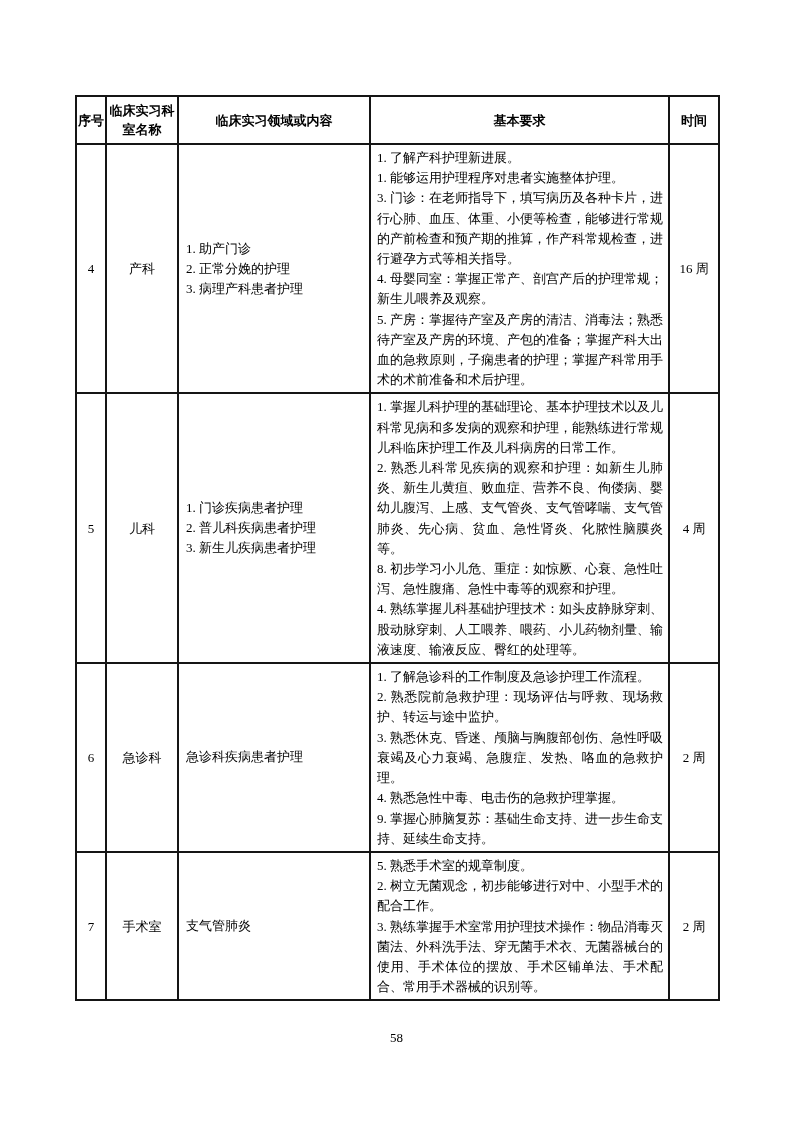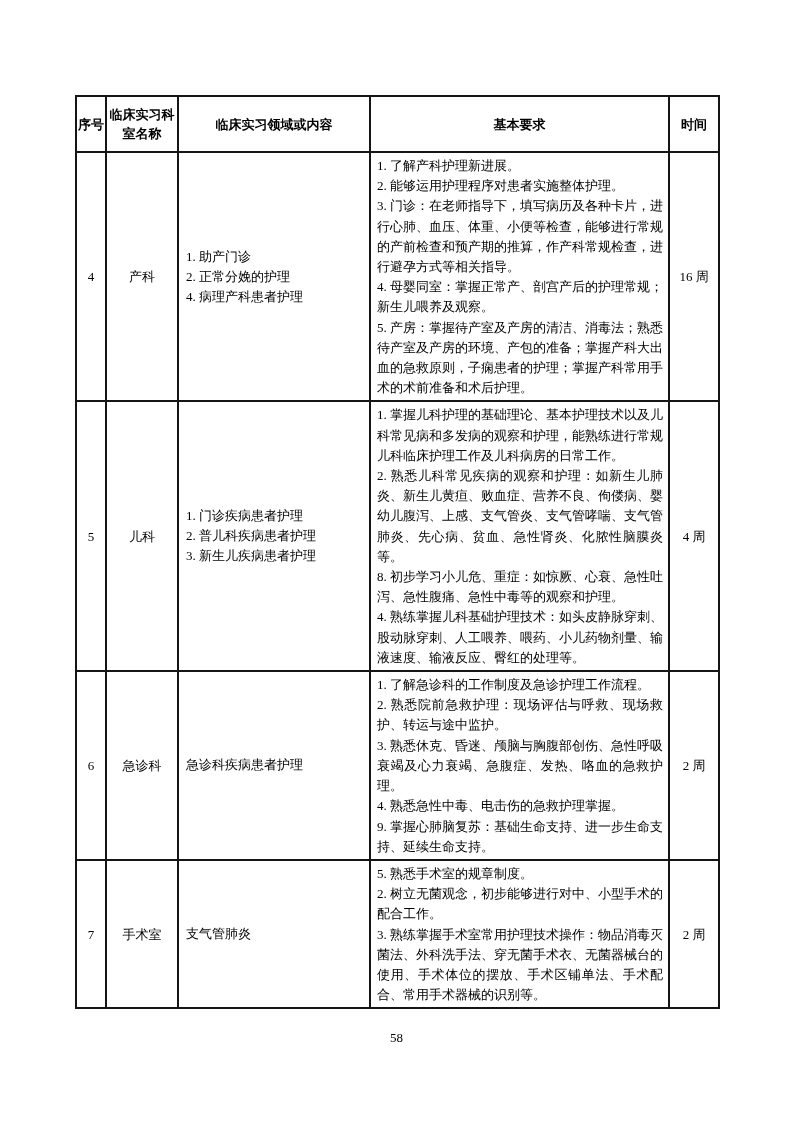--- a/index.html
+++ b/index.html
@@ -73,39 +73,39 @@
 
 <table class="doc-table">
   <colgroup>
     <col class="c-no">
       <col class="c-dept">
       <col class="c-cont">
       <col class="c-req">
       <col class="c-time">
   </colgroup>
   <tbody>
-      <tr style="height:56px;">
+      <tr style="height:48px;">
     <th>序号</th>
     <th>临床实习科室名称</th>
     <th>临床实习领域或内容</th>
     <th>基本要求</th>
     <th>时间</th>
   </tr>
 
   <tr style="height:242px;">
     <td class="cell-center">4</td>
     <td class="cell-center">产科</td>
     <td class="cell-content">
       <div>1. 助产门诊</div>
       <div>2. 正常分娩的护理</div>
-      <div>4. 病理产科患者护理</div>
+      <div>3. 病理产科患者护理</div>
     </td>
     <td class="cell-req">
       <div class="req-item">1. 了解产科护理新进展。</div>
-      <div class="req-item">2. 能够运用护理程序对患者实施整体护理。</div>
+      <div class="req-item">1. 能够运用护理程序对患者实施整体护理。</div>
       <div class="req-item">3. 门诊：在老师指导下，填写病历及各种卡片，进行心肺、血压、体重、小便等检查，能够进行常规的产前检查和预产期的推算，作产科常规检查，进行避孕方式等相关指导。</div>
       <div class="req-item">4. 母婴同室：掌握正常产、剖宫产后的护理常规；新生儿喂养及观察。</div>
       <div class="req-item">5. 产房：掌握待产室及产房的清洁、消毒法；熟悉待产室及产房的环境、产包的准备；掌握产科大出血的急救原则，子痫患者的护理；掌握产科常用手术的术前准备和术后护理。</div>
     </td>
     <td class="cell-center">16 周</td>
   </tr>
 
   <tr style="height:245px;">
     <td class="cell-center">5</td>
     <td class="cell-center">儿科</td>

